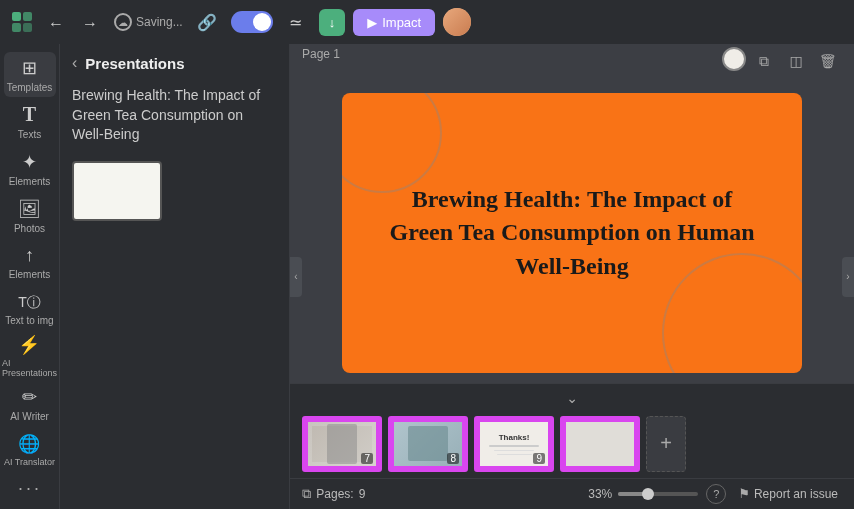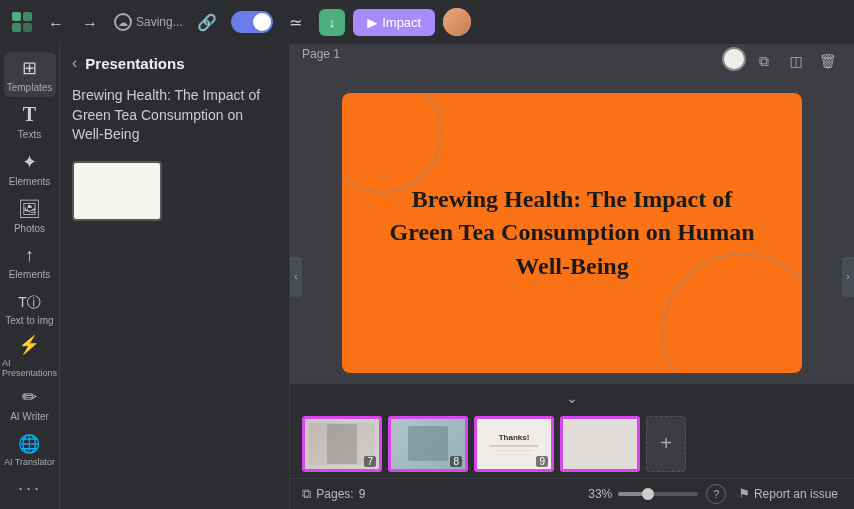--- a/index.html
+++ b/index.html
@@ -425,21 +425,21 @@
     .filmstrip::-webkit-scrollbar { height: 4px; }
     .filmstrip::-webkit-scrollbar-thumb { background: #555; border-radius: 2px; }
     .film-thumb {
       width: 80px;
       height: 56px;
       border-radius: 3px;
       flex-shrink: 0;
       position: relative;
       overflow: hidden;
       cursor: pointer;
-      border: 3px solid #d946ef;
+      border: 6px solid #d946ef;
     }
     .film-num {
       position: absolute;
       bottom: 2px;
       right: 3px;
       font-size: 10px;
       color: white;
       background: rgba(0,0,0,0.5);
       border-radius: 2px;
       padding: 0 3px;

